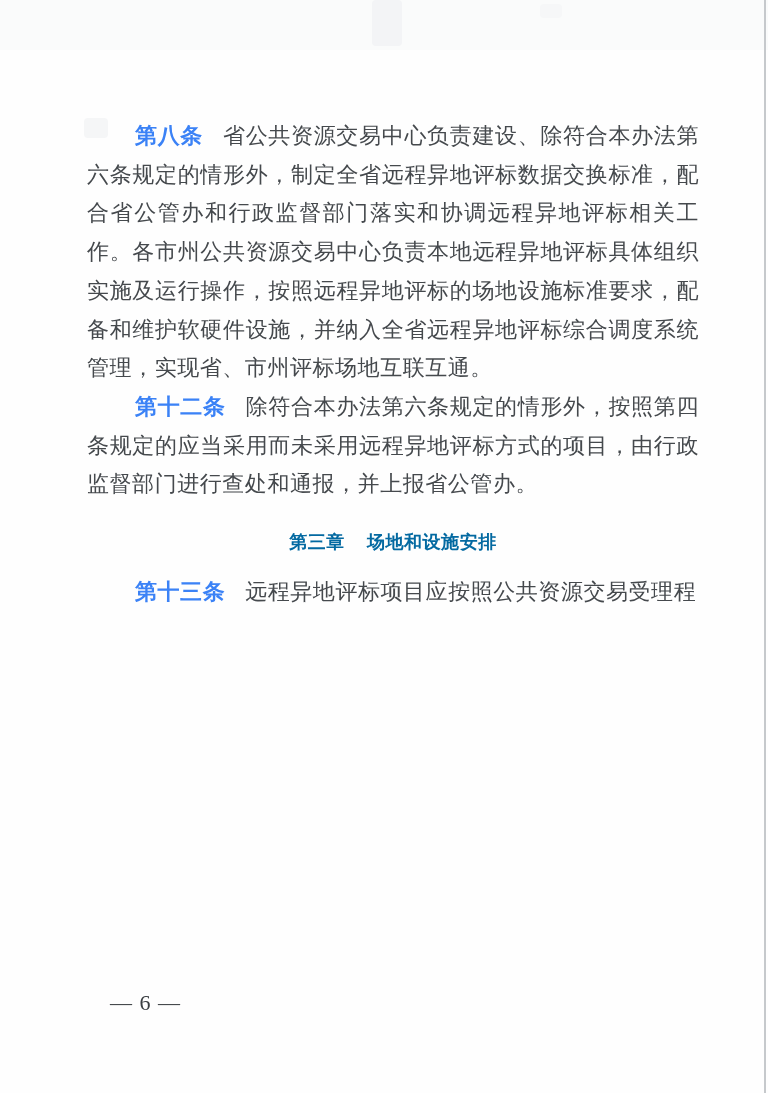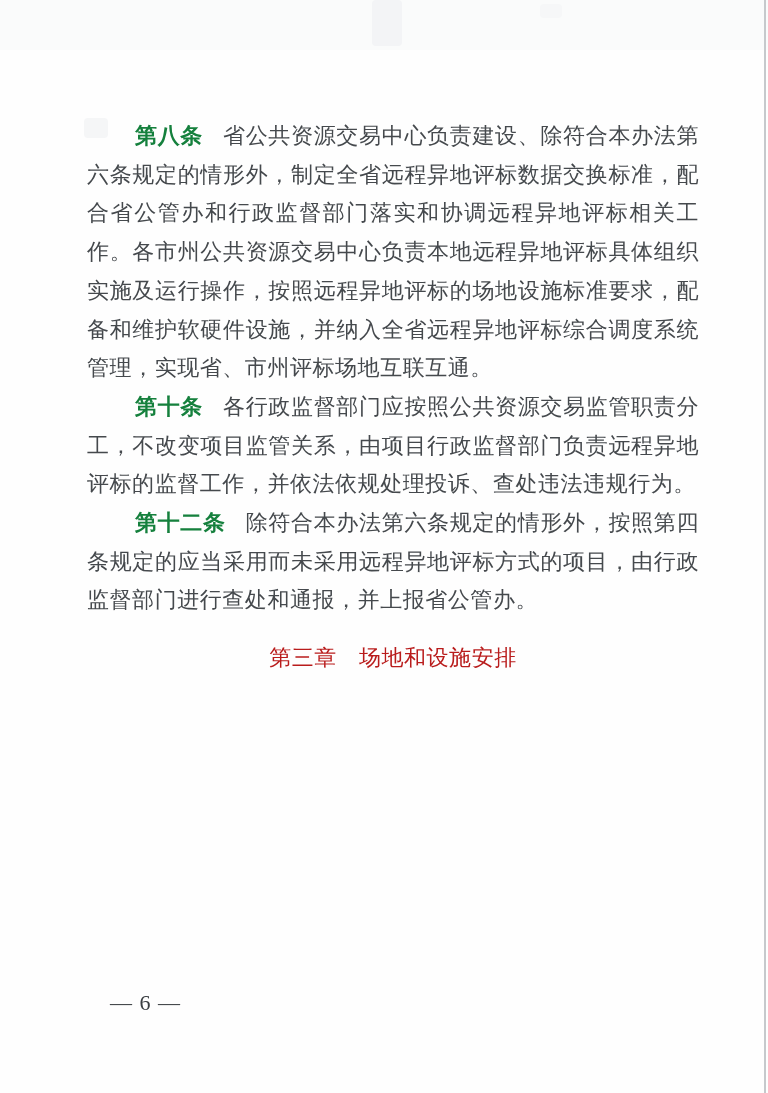--- a/index.html
+++ b/index.html
@@ -43,29 +43,29 @@
     letter-spacing: 0.55px;
     color: #45494d;
     text-align: justify;
   }
   .content p {
     margin: 0;
     text-indent: 48px;
   }
   .article-no {
     font-weight: 700;
-    color: #15803d;
+    color: #3b82f6;
     margin-right: 20px;
   }
   .chapter {
     margin: 19px 0 11px 0;
-    font-size: 22px;
+    font-size: 18px;
     line-height: 38.7px;
-    font-weight: 400;
-    color: #b91c1c;
+    font-weight: 700;
+    color: #0369a1;
     text-align: center;
     letter-spacing: 0.55px;
   }
   .chapter .chapter-no { margin-right: 22px; }
   .page-number {
     position: absolute;
     left: 110px;
     top: 990px;
     font-size: 22px;
     letter-spacing: 1px;
@@ -81,25 +81,25 @@
   <div class="smudge s1"></div>
   <div class="smudge s2"></div>
   <div class="smudge s3"></div>
   <div class="scan-edge"></div>
 
   <div class="content">
 
     <p><span class="article-no">第八条</span><span>省公共资源交易中心负责建设、除符合本办法第六条规定的情形外，制定全省远程异地评标数据交换标准，配合省公管办和行政监督部门落实和协调远程异地评标相关工作。各市州公共资源交易中心负责本地远程异地评标具体组织实施及运行操作，按照远程异地评标的场地设施标准要求，配备和维护软硬件设施，并纳入全省远程异地评标综合调度系统管理，实现省、市州评标场地互联互通。</span></p>
 
 
-    <p><span class="article-no">第十条</span><span>各行政监督部门应按照公共资源交易监管职责分工，不改变项目监管关系，由项目行政监督部门负责远程异地评标的监督工作，并依法依规处理投诉、查处违法违规行为。</span></p>
 
 
     <p><span class="article-no">第十二条</span><span>除符合本办法第六条规定的情形外，按照第四条规定的应当采用而未采用远程异地评标方式的项目，由行政监督部门进行查处和通报，并上报省公管办。</span></p>
 
     <div class="chapter"><span class="chapter-no">第三章</span><span>场地和设施安排</span></div>
 
+    <p><span class="article-no">第十三条</span><span>远程异地评标项目应按照公共资源交易受理程</span></p>
 
   </div>
 
   <div class="page-number">— 6 —</div>
 
 </div>
 
 </body></html>

